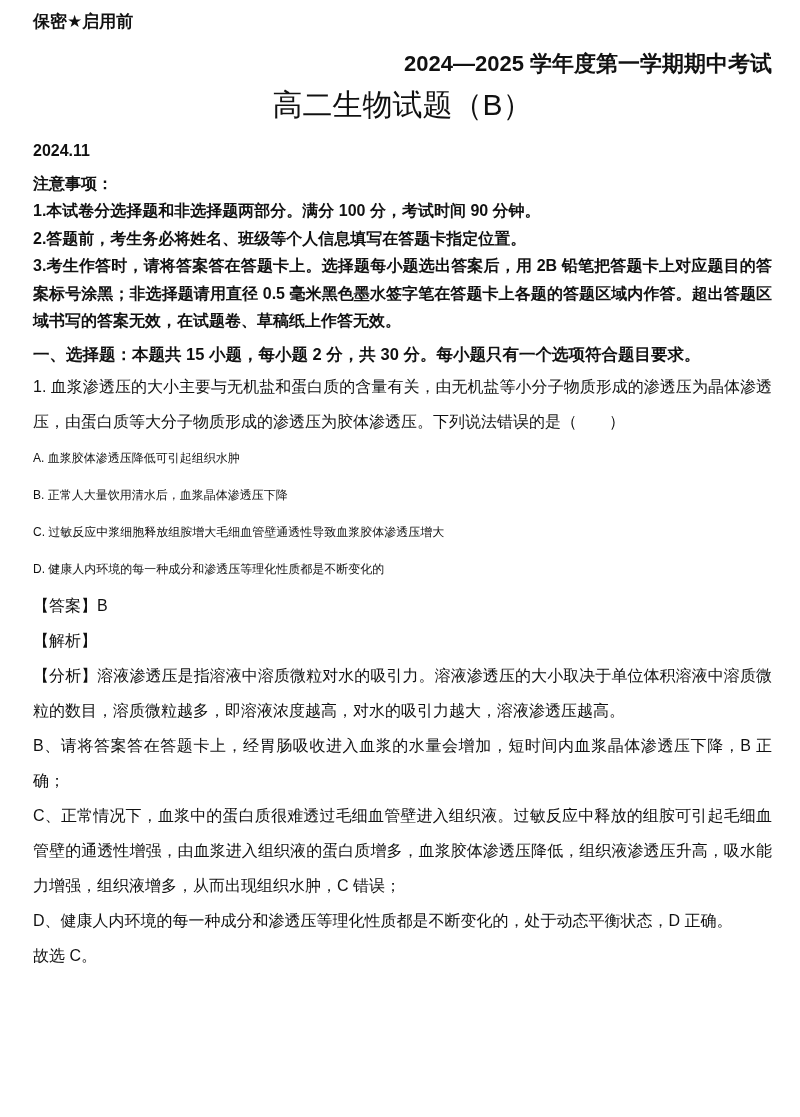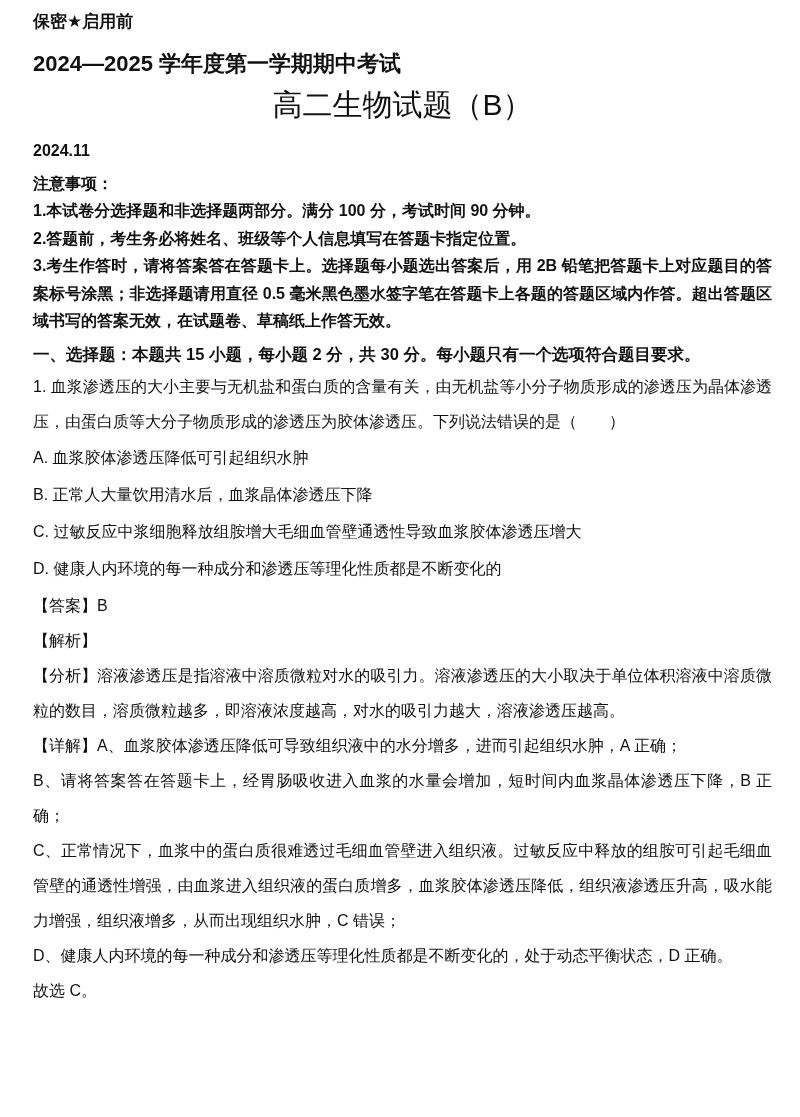--- a/index.html
+++ b/index.html
@@ -20,21 +20,21 @@
   }
   .secrecy {
     font-size: 17px;
     font-weight: bold;
     line-height: 24px;
   }
   .title1 {
     margin: 16px 0 0 0;
     font-size: 22px;
     font-weight: bold;
-    text-align: left;
+    text-align: right;
     line-height: 28px;
   }
   .title2 {
     margin: 13px 0 0 0;
     font-size: 30px;
     font-weight: normal;
     text-align: center;
     line-height: 28px;
   }
   .date {
@@ -65,21 +65,21 @@
   }
   .body-par {
     margin: 0;
     font-size: 16px;
     font-weight: normal;
     line-height: 35px;
     text-align: justify;
   }
   .option {
     margin: 1px 0;
-    font-size: 16px;
+    font-size: 12px;
     font-weight: normal;
     line-height: 36px;
   }
 </style>
 </head>
 <body>
 
 <div class="page">
 
   <div class="secrecy">保密★启用前</div>
@@ -98,20 +98,19 @@
 
   <p class="body-par">1. 血浆渗透压的大小主要与无机盐和蛋白质的含量有关，由无机盐等小分子物质形成的渗透压为晶体渗透压，由蛋白质等大分子物质形成的渗透压为胶体渗透压。下列说法错误的是（　　）</p>
   <p class="option">A. 血浆胶体渗透压降低可引起组织水肿</p>
   <p class="option">B. 正常人大量饮用清水后，血浆晶体渗透压下降</p>
   <p class="option">C. 过敏反应中浆细胞释放组胺增大毛细血管壁通透性导致血浆胶体渗透压增大</p>
   <p class="option">D. 健康人内环境的每一种成分和渗透压等理化性质都是不断变化的</p>
 
   <p class="body-par">【答案】B</p>
   <p class="body-par">【解析】</p>
   <p class="body-par">【分析】溶液渗透压是指溶液中溶质微粒对水的吸引力。溶液渗透压的大小取决于单位体积溶液中溶质微粒的数目，溶质微粒越多，即溶液浓度越高，对水的吸引力越大，溶液渗透压越高。</p>
-  <p class="body-par">【详解】A、血浆胶体渗透压降低可导致组织液中的水分增多，进而引起组织水肿，A 正确；</p>
   <p class="body-par">B、请将答案答在答题卡上，经胃肠吸收进入血浆的水量会增加，短时间内血浆晶体渗透压下降，B 正确；</p>
   <p class="body-par">C、正常情况下，血浆中的蛋白质很难透过毛细血管壁进入组织液。过敏反应中释放的组胺可引起毛细血管壁的通透性增强，由血浆进入组织液的蛋白质增多，血浆胶体渗透压降低，组织液渗透压升高，吸水能力增强，组织液增多，从而出现组织水肿，C 错误；</p>
   <p class="body-par">D、健康人内环境的每一种成分和渗透压等理化性质都是不断变化的，处于动态平衡状态，D 正确。</p>
   <p class="body-par">故选 C。</p>
 
 
 </div>
 
 </body></html>

